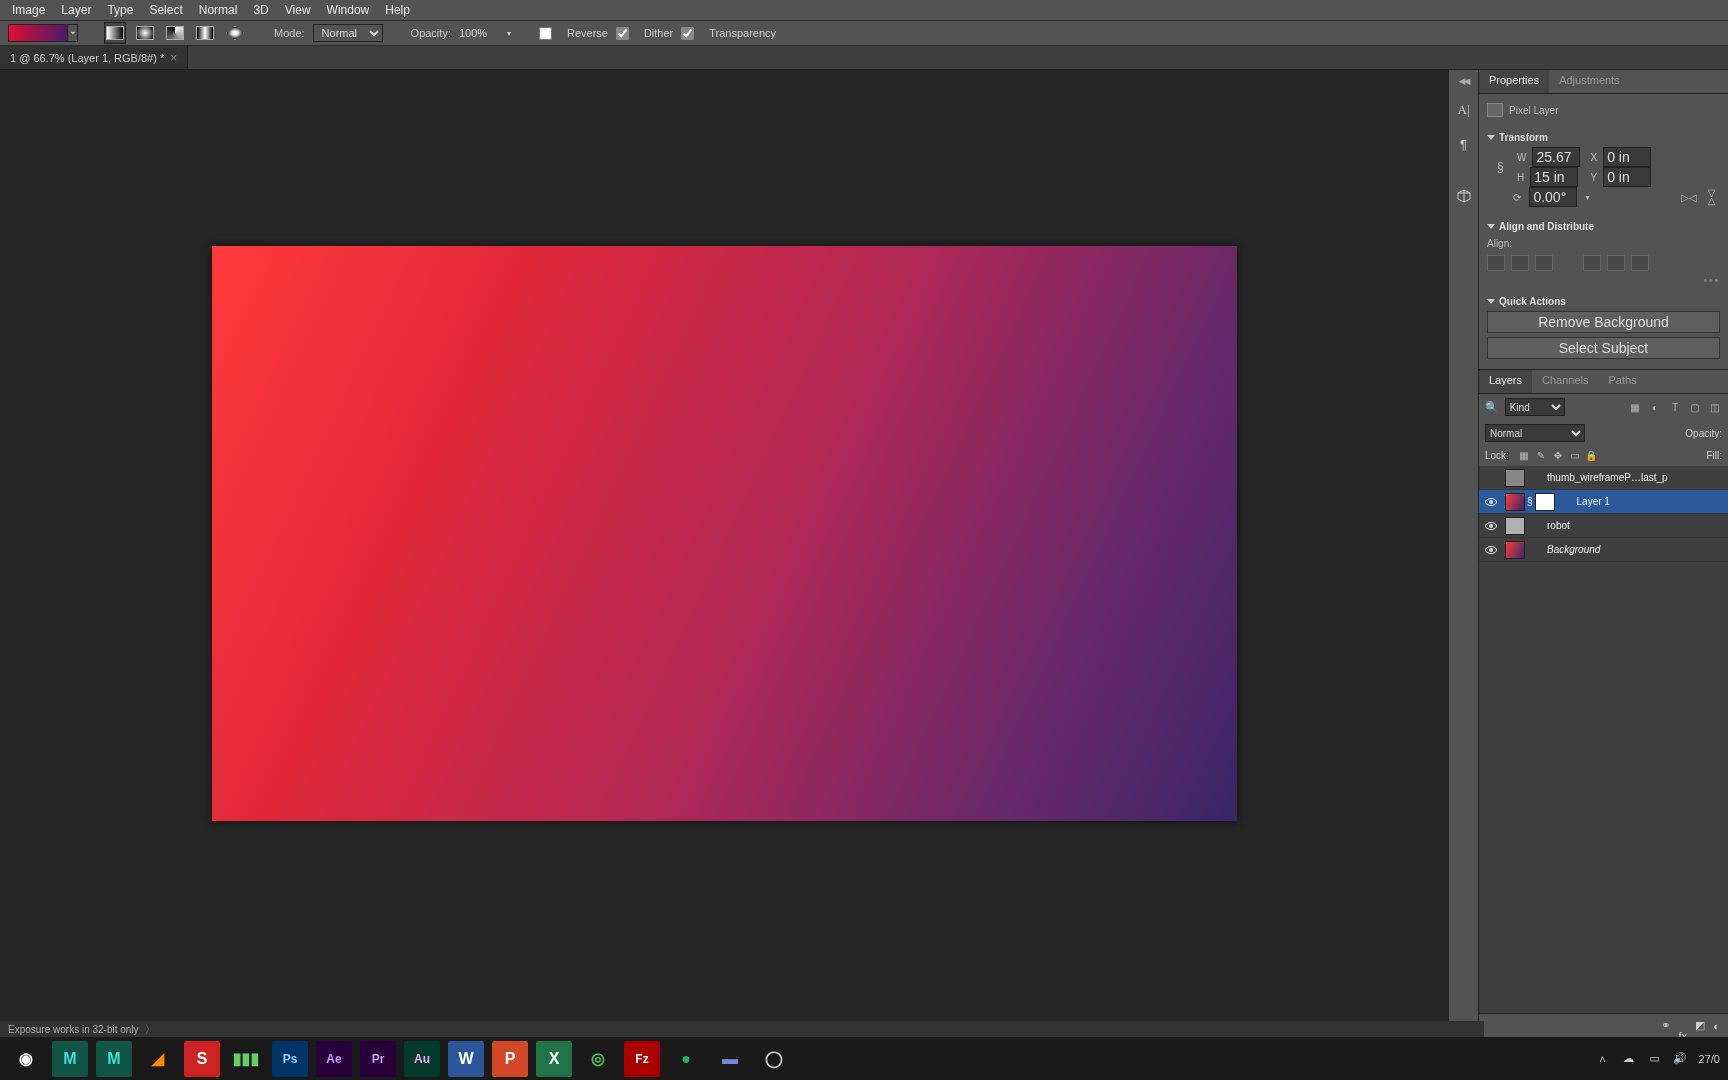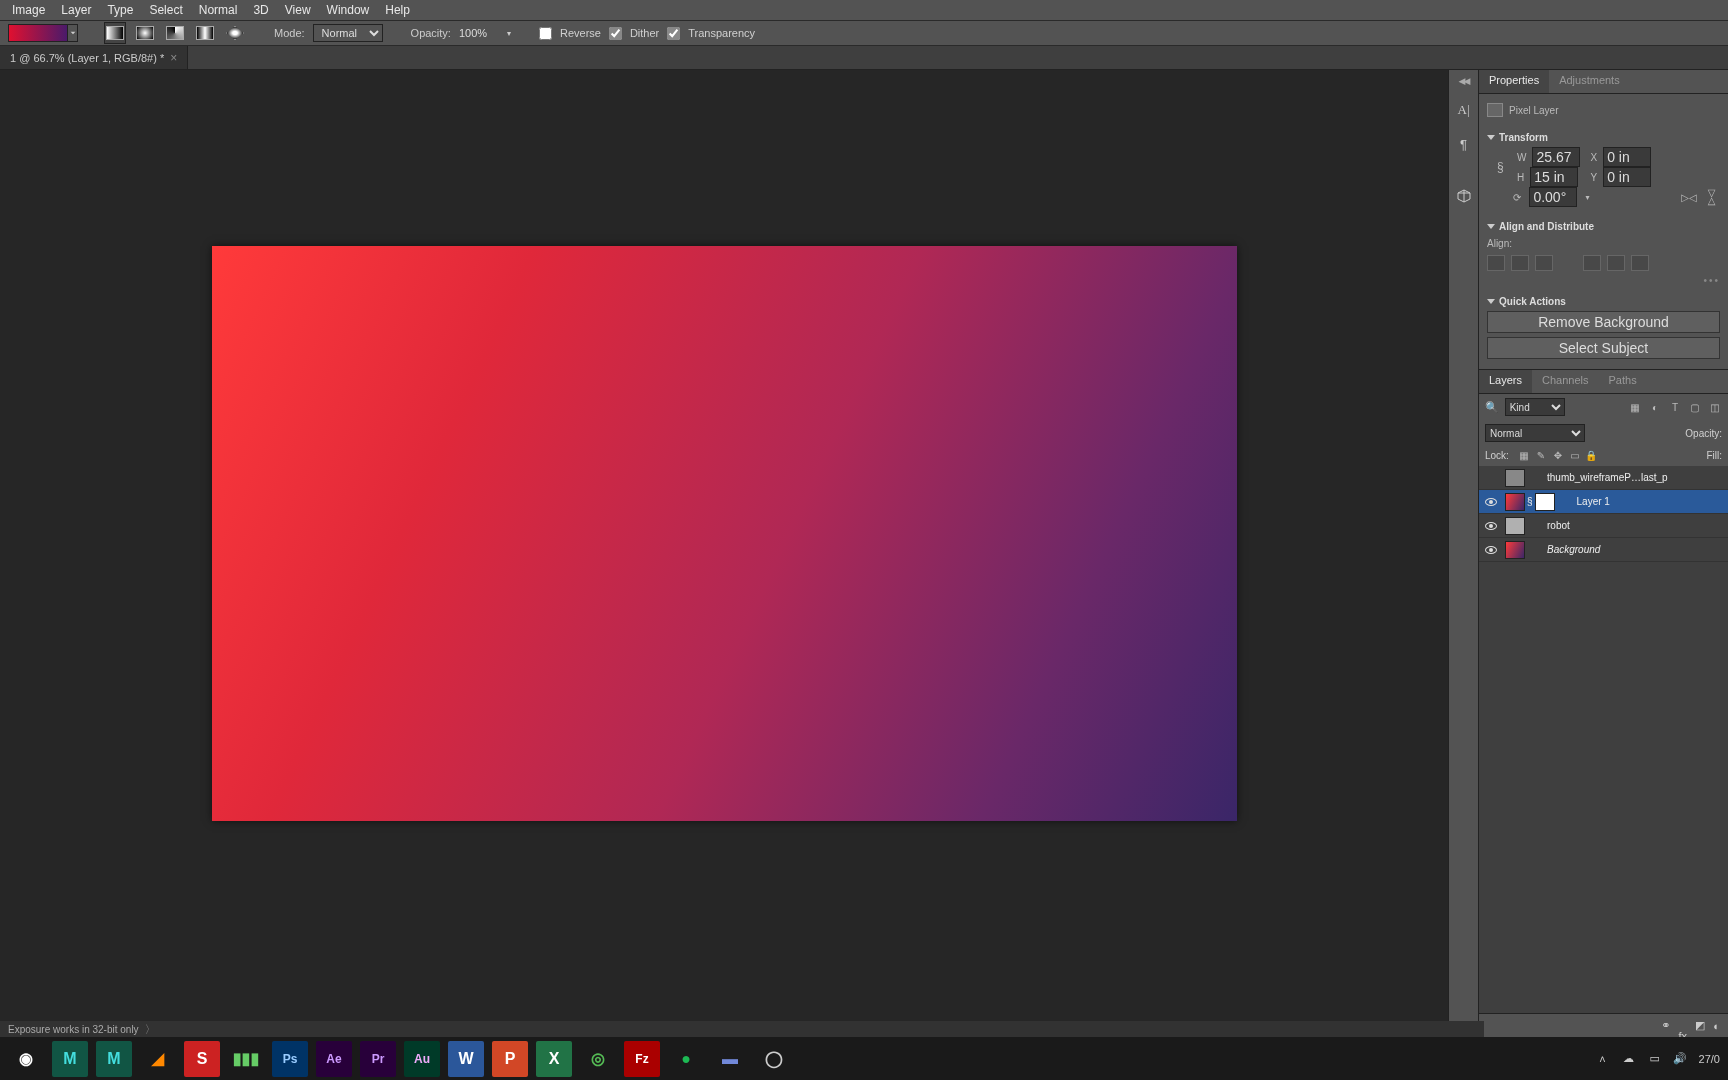--- a/index.html
+++ b/index.html
@@ -12,21 +12,21 @@
 
 .options-bar { height: 26px; background: #535353; border-top: 1px solid #2a2a2a; border-bottom: 1px solid #2a2a2a; display: flex; align-items: center; padding: 0 8px; gap: 8px; }
 .gradient-preview { width: 60px; height: 18px; background: linear-gradient(90deg, #e01030, #4a1a6a); border: 1px solid #222; }
 .grad-drop { width: 10px; height: 18px; border: 1px solid #222; border-left: none; background: #535353; display:flex; align-items:center; justify-content:center; }
 .grad-drop svg { width:6px; height:6px; fill:#ccc; }
 .icon-btn { width: 22px; height: 22px; border: 1px solid transparent; display: flex; align-items: center; justify-content: center; }
 .icon-btn.active { border: 1px solid #222; background: #444; }
 .opt-label { color: #ccc; font-size: 11px; }
 .opt-select { background: #535353; border: 1px solid #222; color: #ddd; height: 18px; font-size: 11px; padding: 0 4px; min-width: 70px; }
 .opt-input { background: #535353; border: none; color: #ddd; width: 40px; font-size: 11px; text-align: left; }
-.opt-check { display: flex; align-items: center; gap: 8px; }
+.opt-check { display: flex; align-items: center; gap: 15px; }
 .opt-check input { accent-color: #888; }
 
 
 .doc-tab-bar { height: 24px; background: #3f3f3f; border-bottom: 1px solid #222; display:flex; align-items:center; }
 .doc-tab { height: 100%; padding: 0 10px; display:flex; align-items:center; gap:6px; background:#323232; font-size:11px; color:#ccc; border-right:1px solid #222; }
 .doc-tab .close { color:#888; font-size:12px; }
 
 
 .main { display: flex; height: calc(100% - 70px - 43px); }
 .canvas-area { flex: 1; background: #262626; position: relative; display:flex; align-items:center; justify-content:center; }

